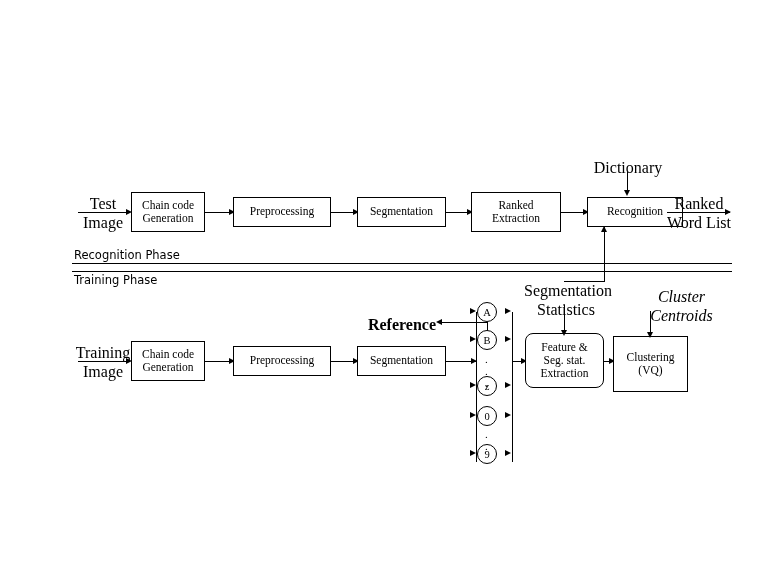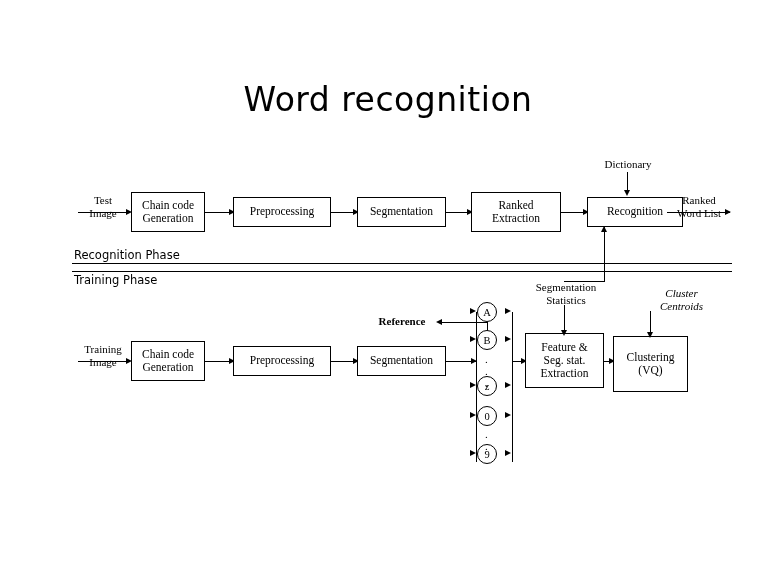--- a/index.html
+++ b/index.html
@@ -36,21 +36,21 @@
     justify-content: center;
     text-align: center;
     font-family: "Liberation Serif", serif;
     font-size: 11.5px;
     line-height: 1.15;
     box-sizing: border-box;
   }
   .lbl {
     position: absolute;
     font-family: "Liberation Serif", serif;
-    font-size: 11px;
+    font-size: 16px;
     line-height: 1.2;
     text-align: center;
     white-space: pre-line;
     color: #000;
   }
   .hline {
     position: absolute;
     height: 1px;
     background: #000;
   }
@@ -124,21 +124,20 @@
     left: 0;
     width: 776px;
     height: 60px;
   }
 </style>
 </head>
 <body>
 
 <div id="slide">
 
-  <div id="title">Word recognition</div>
 
   <div class="lbl" style="left:588px; top:158px; width:80px;">Dictionary</div>
   <div class="vline" style="left:627px; top:172px; height:20px;"></div>
   <div class="arr-d" style="left:624px; top:190px;"></div>
 
   <div class="lbl" style="left:78px; top:194px; width:50px;">Test
 Image</div>
   <div class="hline" style="left:78px; top:212px; width:52px;"></div>
   <div class="arr-r" style="left:126px; top:209px;"></div>
 
@@ -223,21 +222,21 @@
 
   <div class="arr-r" style="left:505px; top:308px;"></div>
   <div class="arr-r" style="left:505px; top:336px;"></div>
   <div class="arr-r" style="left:505px; top:382px;"></div>
   <div class="arr-r" style="left:505px; top:412px;"></div>
   <div class="arr-r" style="left:505px; top:450px;"></div>
 
   <div class="hline" style="left:512px; top:361px; width:14px;"></div>
   <div class="arr-r" style="left:521px; top:358px;"></div>
 
-  <div class="box" style="left:525px; top:333px; width:79px; height:55px; white-space:pre-line;">Feature &amp;
+  <div class="box" style="left:525px; top:333px; width:79px; height:55px; white-space:pre-line;border-radius:8px;">Feature &amp;
 Seg. stat.
 Extraction</div>
 
   <div class="hline" style="left:604px; top:361px; width:10px;"></div>
   <div class="arr-r" style="left:609px; top:358px;"></div>
 
   <div class="box" style="left:613px; top:336px; width:75px; height:56px; white-space:pre-line;">Clustering
 (VQ)</div>
 
   <div class="lbl" style="left:524px; top:281px; width:84px;">Segmentation

